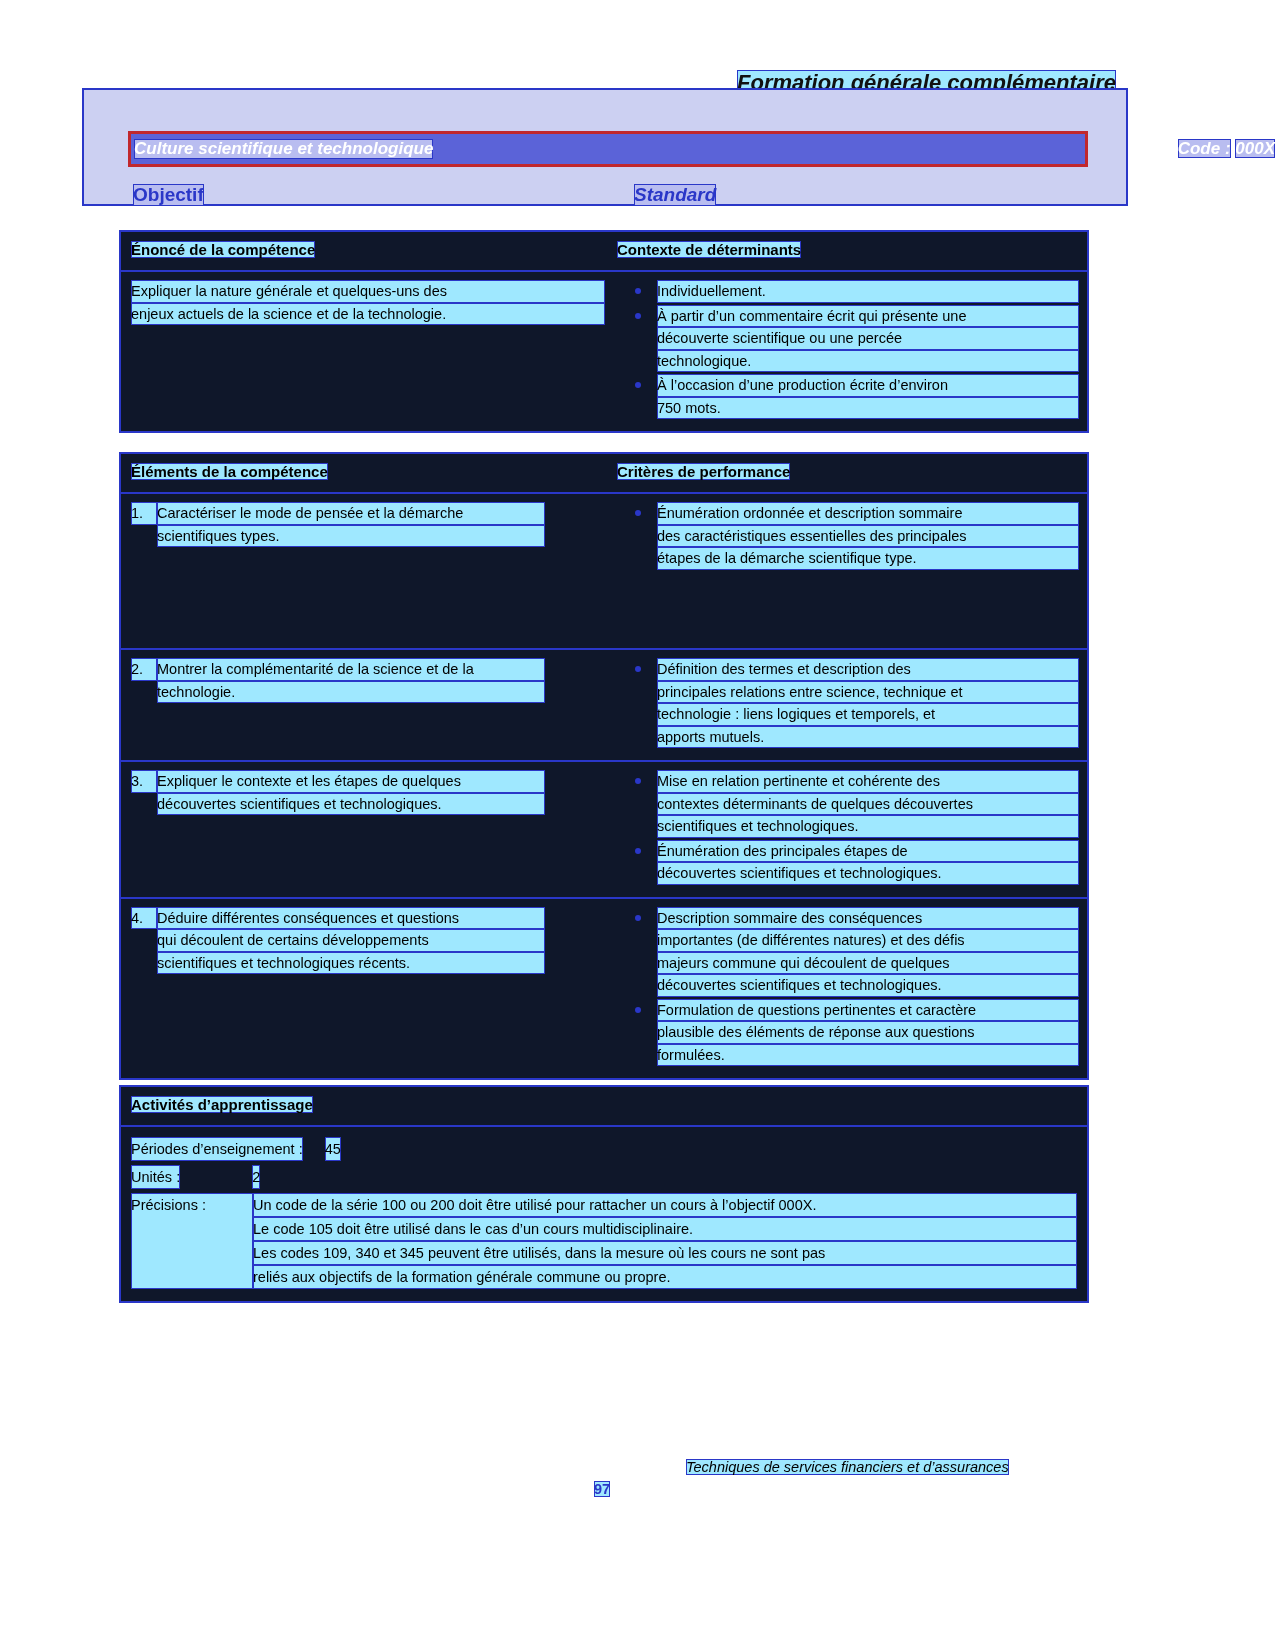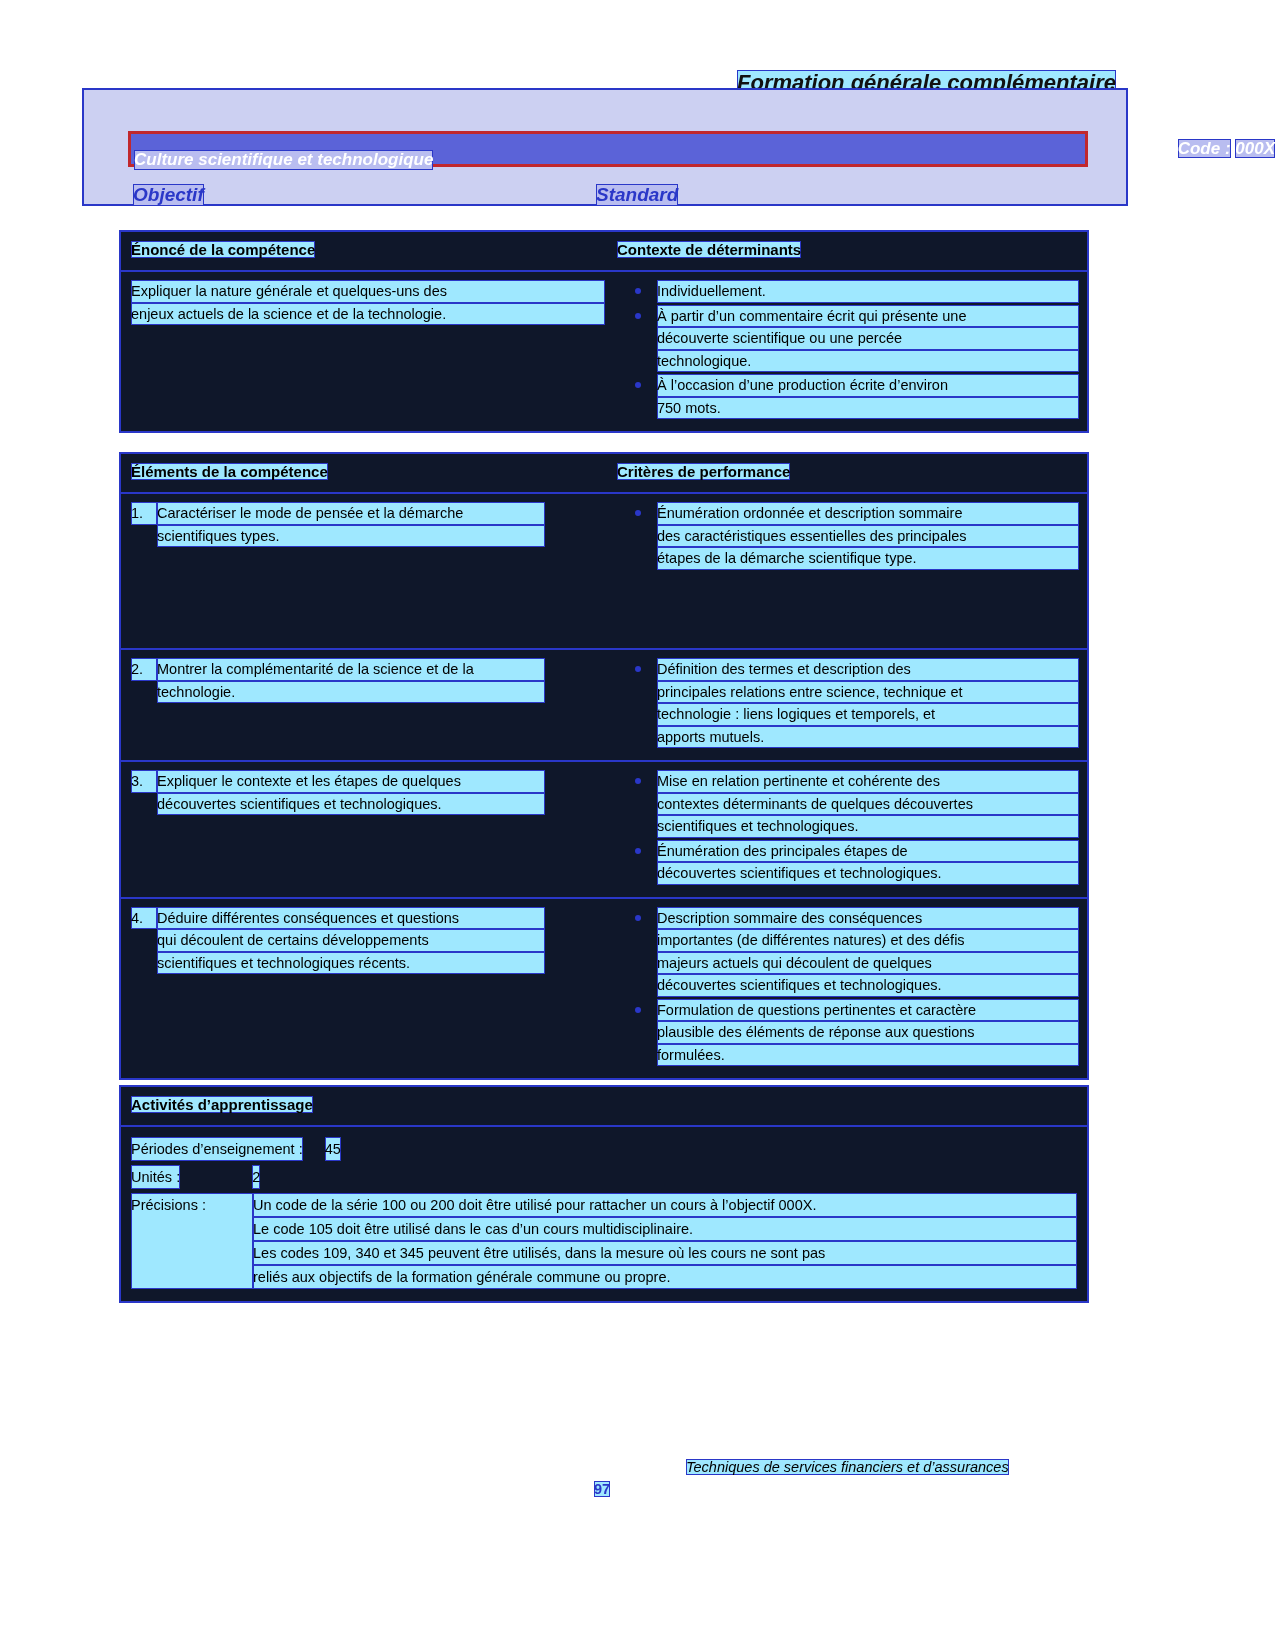--- a/index.html
+++ b/index.html
@@ -57,21 +57,21 @@
     top: 131px;
     width: 960px;
     height: 36px;
     background: #5b63d8;
     border: 3px solid #c1272d;
     box-sizing: border-box;
   }
   .title-text {
     position: absolute;
     left: 134px;
-    top: 150px;
+    top: 139px;
     font-size: 17px;
     font-weight: bold;
     color: #ffffff;
     font-style: italic;
   }
   .code-text {
     position: absolute;
     right: 0px;
     top: 139px;
     width: 1082px;
@@ -80,26 +80,25 @@
     font-weight: bold;
     font-style: italic;
     color: #ffffff;
   }
   .objectif {
     position: absolute;
     left: 133px;
     top: 184px;
     font-size: 19px;
     font-weight: bold;
-    font-style: italic;
     color: #2a37c8;
   }
   .standard {
     position: absolute;
-    left: 596px;
+    left: 634px;
     top: 184px;
     font-size: 19px;
     font-weight: bold;
     font-style: italic;
     color: #2a37c8;
   }
 
   
   .tbl {
     position: absolute;
@@ -328,21 +327,21 @@
           <span class="line hl">qui découlent de certains développements</span>
           <span class="line hl">scientifiques et technologiques récents.</span>
         </span>
       </div>
       <div class="cell-right">
         <ul class="bullets">
           <li>
               <span class="bul"></span>
             <span class="line hl">Description sommaire des conséquences</span>
             <span class="line hl">importantes (de différentes natures) et des défis</span>
-            <span class="line hl">majeurs actuels qui découlent de quelques</span>
+            <span class="line hl">majeurs commune qui découlent de quelques</span>
             <span class="line hl">découvertes scientifiques et technologiques.</span>
           </li>
           <li>
               <span class="bul"></span>
             <span class="line hl">Formulation de questions pertinentes et caractère</span>
             <span class="line hl">plausible des éléments de réponse aux questions</span>
             <span class="line hl">formulées.</span>
           </li>
         </ul>
       </div>

